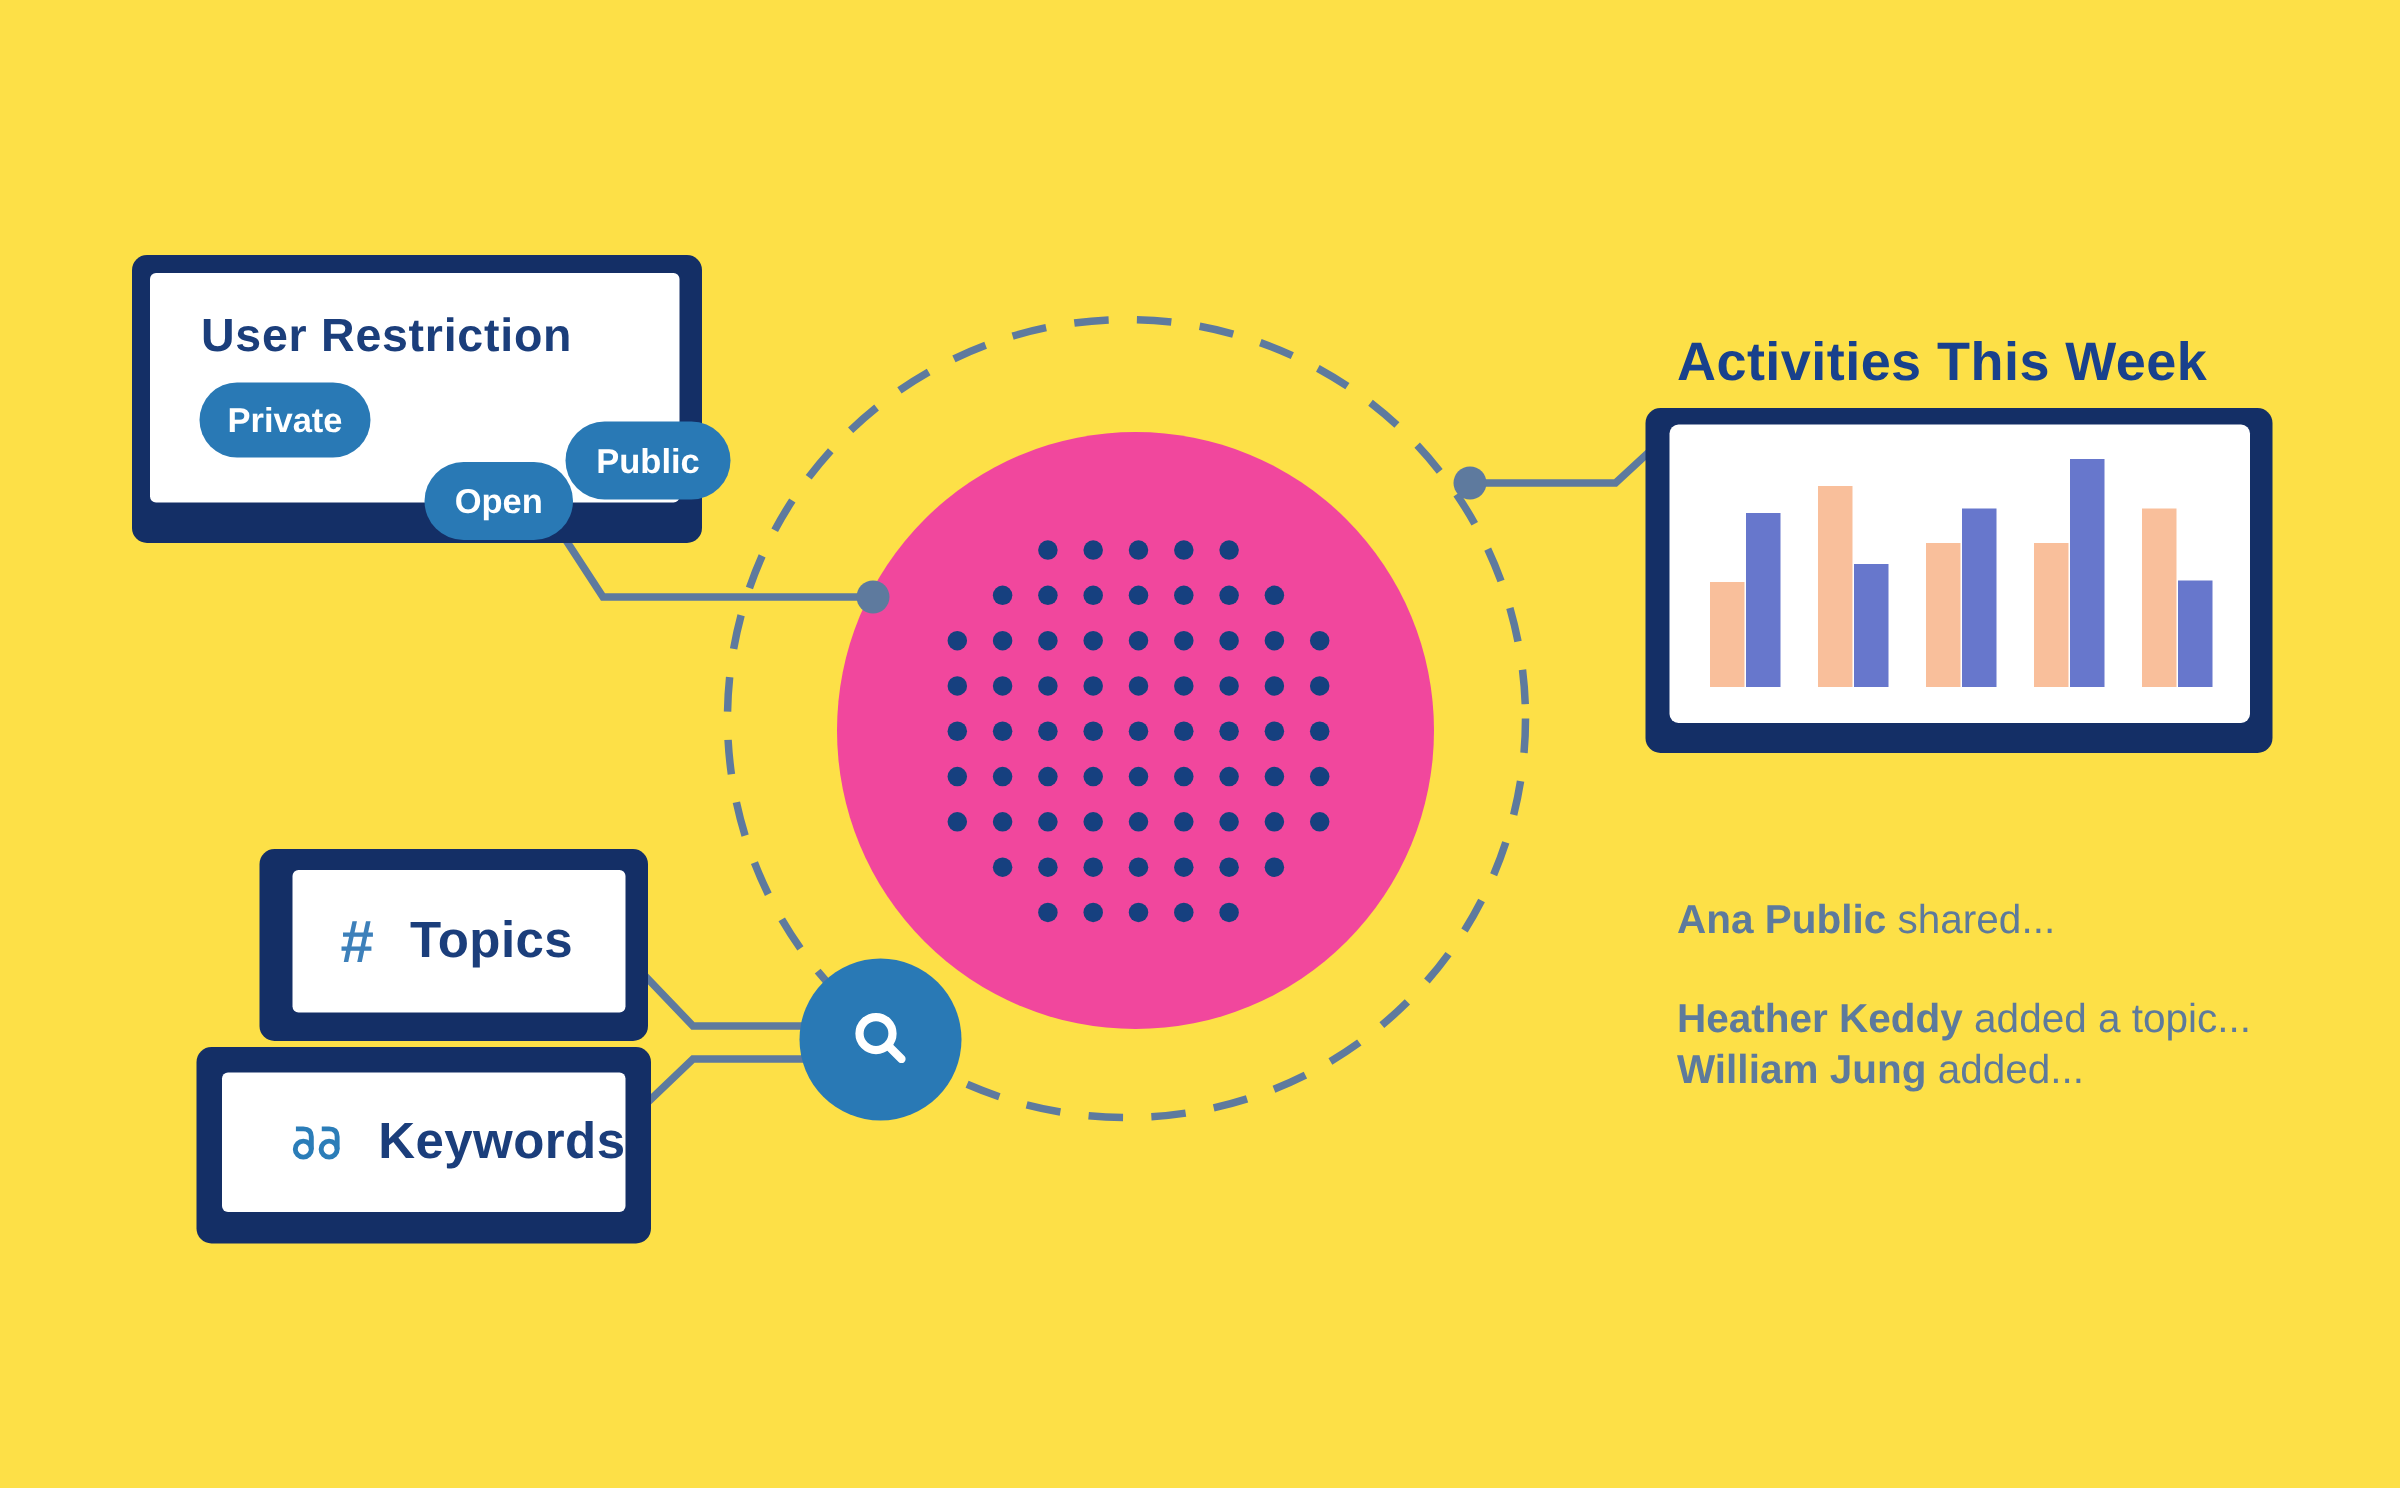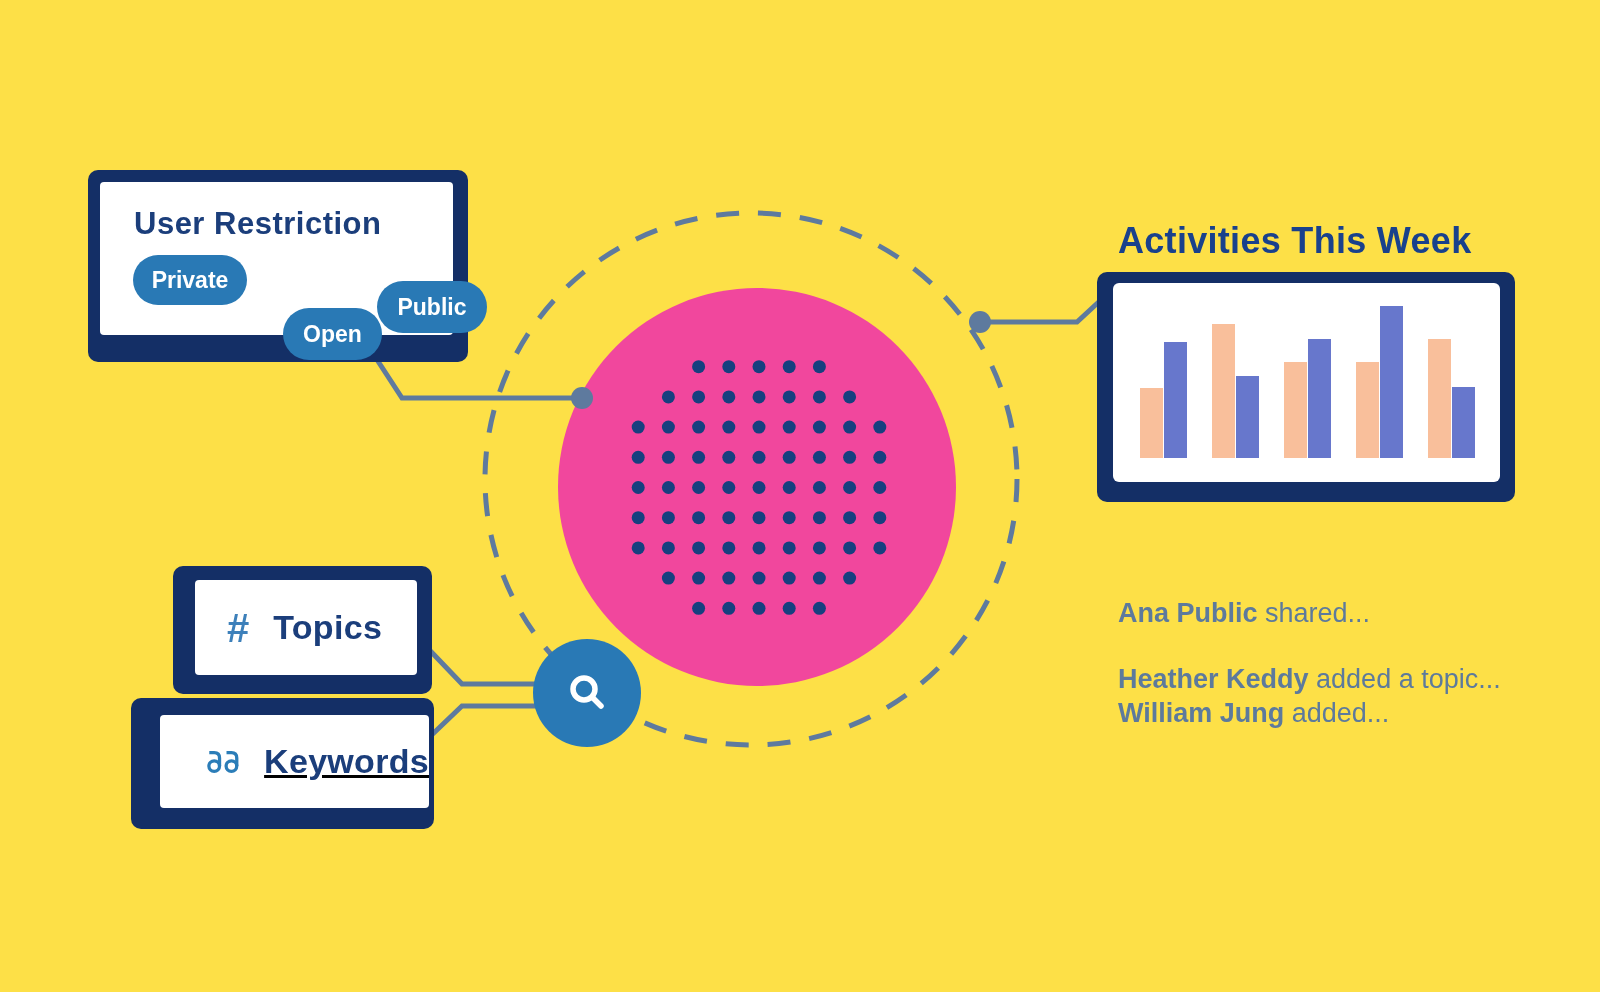--- a/index.html
+++ b/index.html
@@ -145,21 +145,21 @@
   <button class="pill" style="left:377px;top:237px;width:110px;height:52px;margin-top:44px;">Public</button>
   <button class="pill" style="left:283px;top:308px;width:99px;height:52px;">Open</button>
 
   <div class="backing" style="left:173px;top:566px;width:259px;height:128px;"></div>
   <div class="card chip-card" style="left:195px;top:580px;width:222px;height:95px;padding-left:32px;gap:24px;">
     <span class="hash-glyph">#</span>
     <span class="chip-label">Topics</span>
   </div>
 
   <div class="backing" style="left:131px;top:698px;width:303px;height:131px;"></div>
-  <div class="card chip-card" style="left:160px;top:715px;width:269px;height:93px;padding-left:46px;gap:22px;text-decoration:underline;">
+  <div class="card chip-card" style="left:148px;top:715px;width:269px;height:93px;padding-left:46px;gap:22px;">
     <svg width="44" height="32" viewBox="0 0 44 32">
       <g fill="none" stroke-width="4" stroke="#2b7db8">
         <circle cx="10" cy="21" r="6.5"></circle>
         <path d="M16.5,21 L16.5,11 Q16.5,4.5 10,4.5 L4,4.5"></path>
         <circle cx="31" cy="21" r="6.5"></circle>
         <path d="M37.5,21 L37.5,11 Q37.5,4.5 31,4.5 L25,4.5"></path>
       </g>
     </svg>
     <span class="chip-label">Keywords</span>
   </div>

